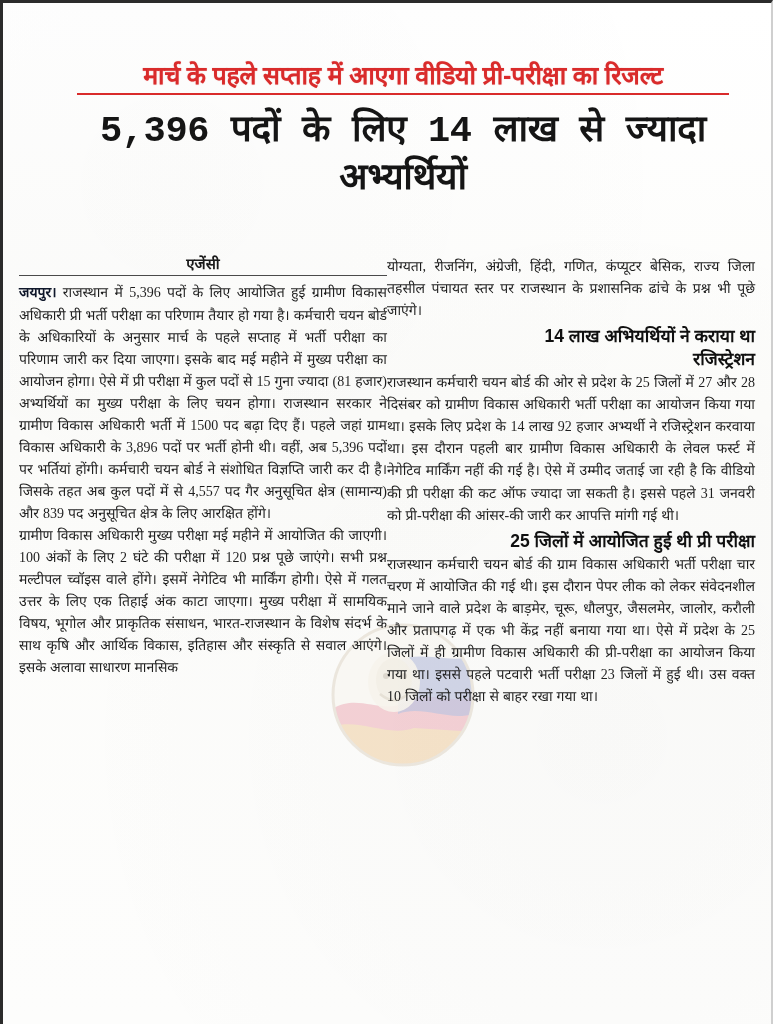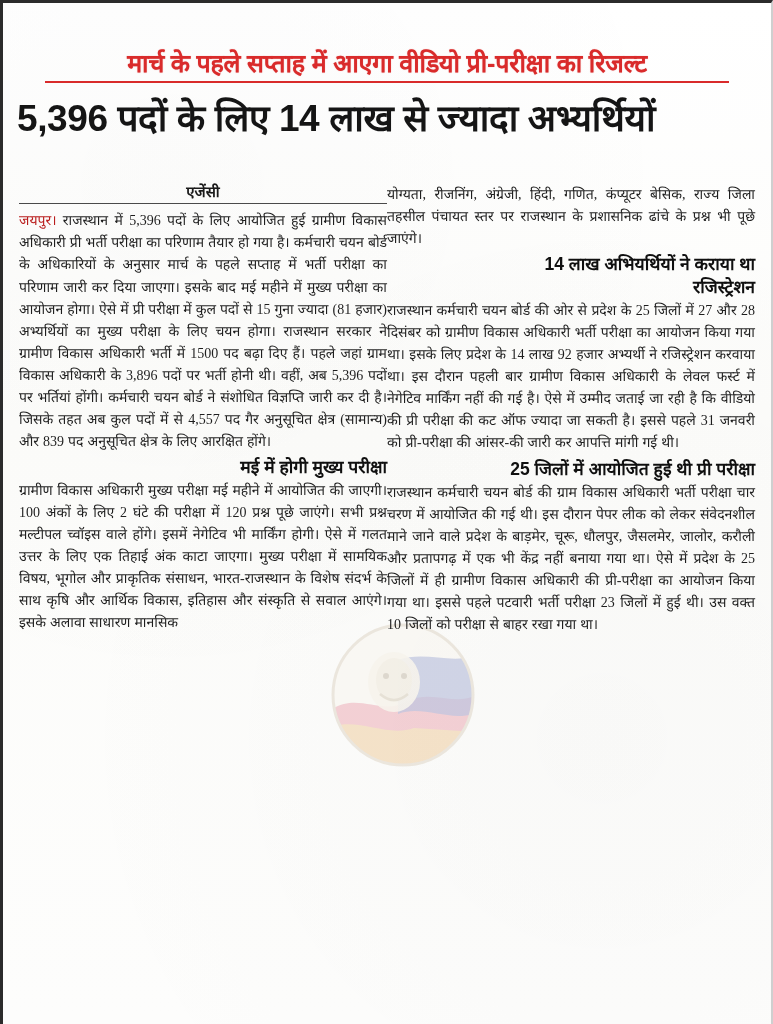--- a/index.html
+++ b/index.html
@@ -45,40 +45,42 @@
     height: 150px;
     z-index: 1;
     opacity: 0.30;
     pointer-events: none;
   }
 
   
   .masthead {
     position: relative;
     z-index: 2;
-    padding: 0 14px;
+    padding: 12px 14px;
+    margin-left: 32px;
   }
   .kicker {
     text-align: center;
     font-family: "Liberation Sans", "DejaVu Sans", sans-serif;
     font-weight: bold;
     font-size: 25px;
     line-height: 1.12;
     color: #d92b2b;
     letter-spacing: -0.2px;
     padding-top: 46px;
     text-shadow: 0 0 1px rgba(217,43,43,0.45);
   }
   .kicker-rule {
     height: 0;
     border-top: 2px solid #d92b2b;
     margin: 4px 28px 0 28px;
   }
   .headline {
-    font-family: Liberation Sans, sans-serif;
+    text-align: center;
+    font-family: Liberation Mono, monospace;
     font-weight: bold;
     font-size: 37px;
     line-height: 1.30;
     color: #151515;
     margin-top: 12px;
     letter-spacing: -0.4px;
   }
 
   
   .columns {
@@ -114,22 +116,22 @@
     line-height: 1.575;
     color: #1e1e1e;
     text-align: justify;
     text-justify: inter-word;
     word-spacing: 0.5px;
     hyphens: none;
   }
 
   .lead-city {
     font-family: "Liberation Sans", "DejaVu Sans", sans-serif;
-    font-weight: normal;
-    color: #b91c1c;
+    font-weight: bold;
+    color: #0f172a;
   }
 
   h2.subhead {
     margin: 3px 0 1px 0;
     text-align: right;
     font-family: "Liberation Sans", "DejaVu Sans", sans-serif;
     font-weight: bold;
     font-size: 17.5px;
     line-height: 1.32;
     color: #101010;
@@ -171,21 +173,20 @@
   </header>
 
   <div class="columns">
 
     <div class="col">
       <div class="byline">एजेंसी</div>
       <div class="byline-rule"></div>
 
       <p class="para"><span class="lead-city">जयपुर।</span><span> राजस्थान में 5,396 पदों के लिए आयोजित हुई ग्रामीण विकास अधिकारी प्री भर्ती परीक्षा का परिणाम तैयार हो गया है। कर्मचारी चयन बोर्ड के अधिकारियों के अनुसार मार्च के पहले सप्ताह में भर्ती परीक्षा का परिणाम जारी कर दिया जाएगा। इसके बाद मई महीने में मुख्य परीक्षा का आयोजन होगा। ऐसे में प्री परीक्षा में कुल पदों से 15 गुना ज्यादा (81 हजार) अभ्यर्थियों का मुख्य परीक्षा के लिए चयन होगा। राजस्थान सरकार ने ग्रामीण विकास अधिकारी भर्ती में 1500 पद बढ़ा दिए हैं। पहले जहां ग्राम विकास अधिकारी के 3,896 पदों पर भर्ती होनी थी। वहीं, अब 5,396 पदों पर भर्तियां होंगी। कर्मचारी चयन बोर्ड ने संशोधित विज्ञप्ति जारी कर दी है। जिसके तहत अब कुल पदों में से 4,557 पद गैर अनुसूचित क्षेत्र (सामान्य) और 839 पद अनुसूचित क्षेत्र के लिए आरक्षित होंगे।</span></p>
 
-      <h2 class="subhead">मई में होगी मुख्य परीक्षा</h2>
 
       <p class="para">ग्रामीण विकास अधिकारी मुख्य परीक्षा मई महीने में आयोजित की जाएगी। 100 अंकों के लिए 2 घंटे की परीक्षा में 120 प्रश्न पूछे जाएंगे। सभी प्रश्न मल्टीपल च्वॉइस वाले होंगे। इसमें नेगेटिव भी मार्किंग होगी। ऐसे में गलत उत्तर के लिए एक तिहाई अंक काटा जाएगा। मुख्य परीक्षा में सामयिक विषय, भूगोल और प्राकृतिक संसाधन, भारत-राजस्थान के विशेष संदर्भ के साथ कृषि और आर्थिक विकास, इतिहास और संस्कृति से सवाल आएंगे। इसके अलावा साधारण मानसिक</p>
     </div>
 
     <div class="col">
       <p class="para">योग्यता, रीजनिंग, अंग्रेजी, हिंदी, गणित, कंप्यूटर बेसिक, राज्य जिला तहसील पंचायत स्तर पर राजस्थान के प्रशासनिक ढांचे के प्रश्न भी पूछे जाएंगे।</p>
 
       <h2 class="subhead">
         <span>14 लाख अभियर्थियों ने कराया था</span><br>
         <span>रजिस्ट्रेशन</span>

